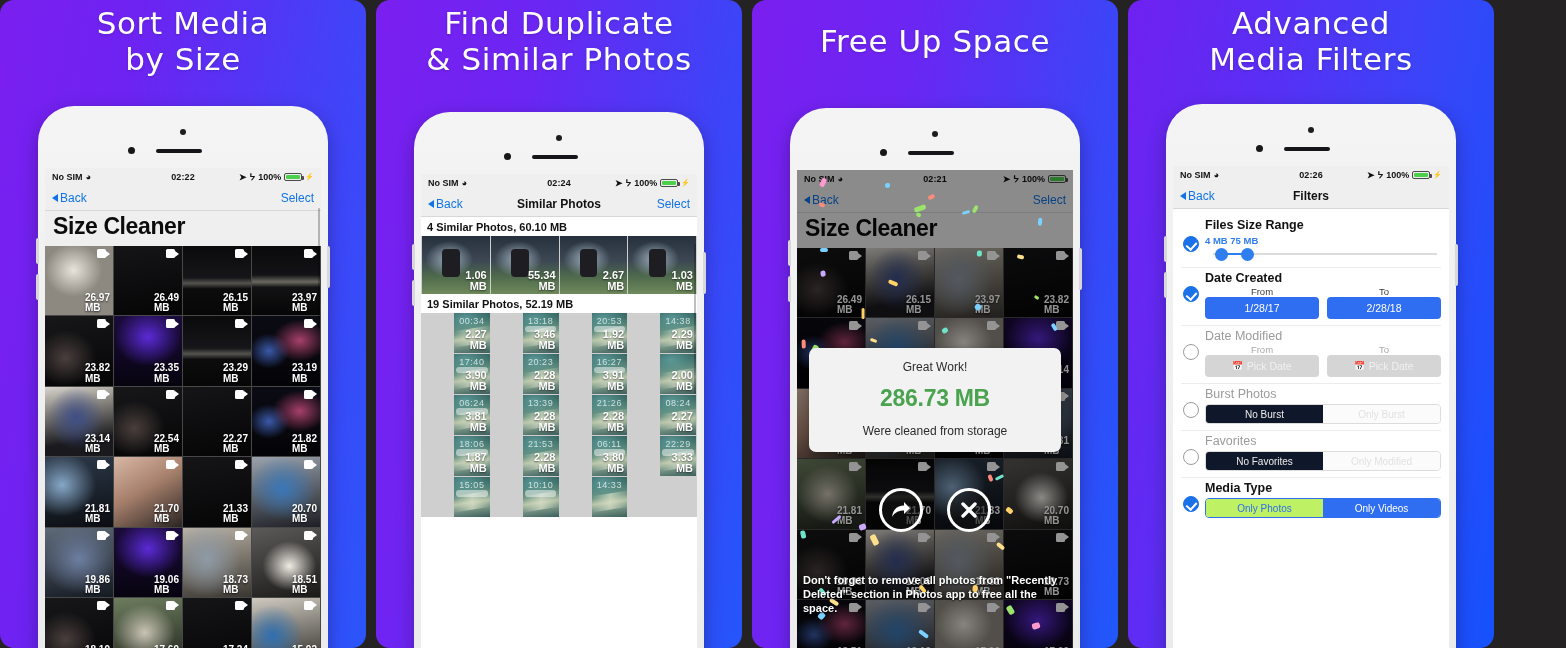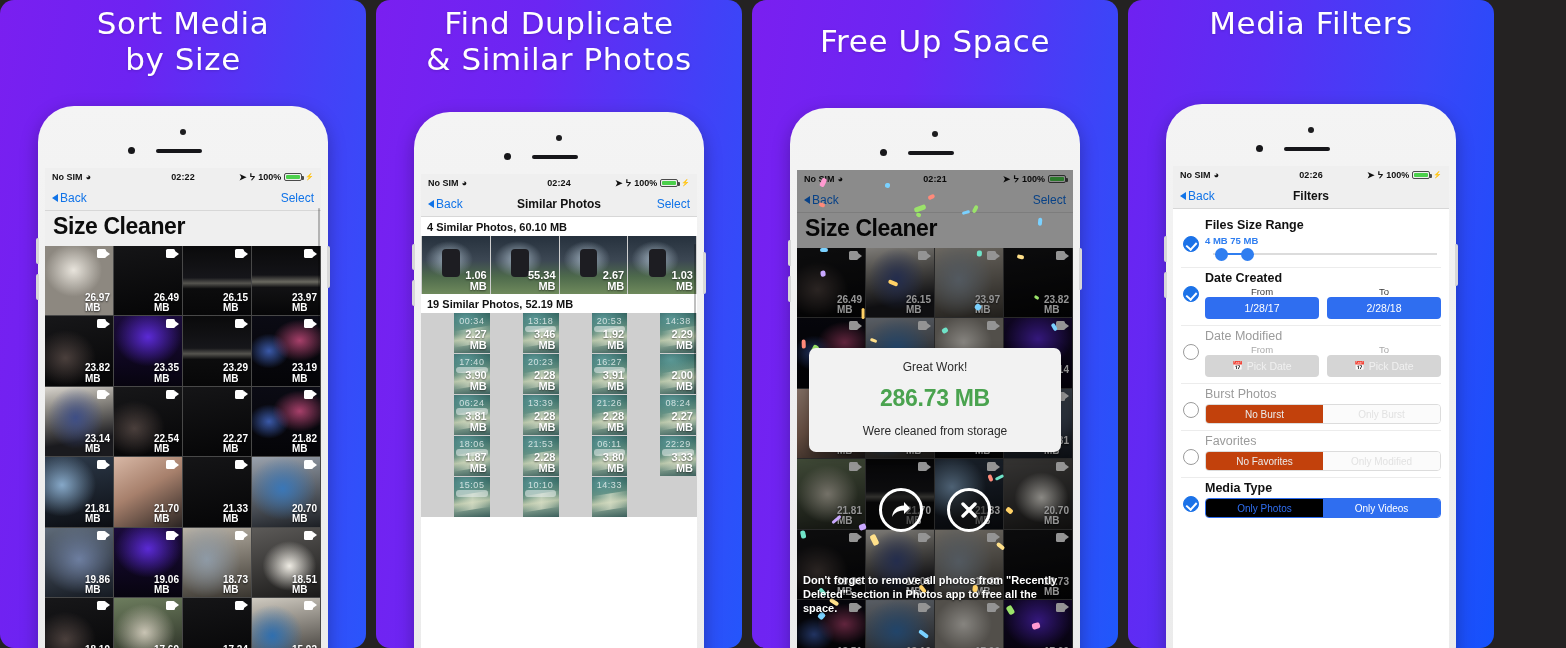--- a/index.html
+++ b/index.html
@@ -155,22 +155,22 @@
   .ft{ flex:1; }
   .ftlabel{ font-size:9.5px; color:#3a3a3a;text-align:center; }
   .ftlabel.off{ color:#a9a9a9; }
   .dbtn{ height:22px; border-radius:4px; background:#2f6ef0; color:#fff; font-size:10.5px;
          display:flex; align-items:center; justify-content:center; gap:3px; font-weight:500; }
   .dbtn.off{ background:#d5d5d5; color:#f0f0f0; }
   .seg{ display:flex; height:20px; border-radius:4px; overflow:hidden; margin-top:3px; border:1px solid #2f6ef0;}
   .seg.grey{ border-color:#dcdcdc; }
   .seg > div{ flex:1; display:flex;align-items:center;justify-content:center; font-size:10px; }
   .seg .sel{ background:#2f6ef0; color:#fff; }
-  .seg .unsel{ background:#000000; color:#2f6ef0; }
-  .seg.grey .sel{ background:#c2410c; color:#ebebeb;text-align:right; }
+  .seg .unsel{ background:#bef264; color:#2f6ef0; }
+  .seg.grey .sel{ background:#0f172a; color:#ebebeb;text-align:right; }
   .seg.grey .unsel{ background:#fbfbfb; color:#e2e2e2; }
   .searchbtn{ margin:13px 8px 0; height:26px; border-radius:5px; background:#2f6ef0;
               color:#fff; font-size:11.5px; display:flex;align-items:center;justify-content:center;gap:4px;}
   .mag{ width:8px;height:8px;border:1.5px solid #fff;border-radius:50%; position:relative; display:inline-block;}
   .mag:after{ content:""; position:absolute; right:-3px; bottom:-2px; width:5px;height:1.5px;background:#fff;transform:rotate(45deg);}
   .divider{ height:1px; background:#ececec; margin:6px 8px 0; }
 
   .scrollbar{ position:absolute; right:1px; top:40px; width:2px; height:120px; background:rgba(0,0,0,.25); border-radius:2px;}
 </style>
 </head>
@@ -885,20 +885,21 @@
           </div>
         </div>
         <div class="tipbar">Don't forget to remove all photos from "Recently Deleted" section in Photos app to free all the space.</div>
       </div>
     </div>
   </div>
 
   <div class="panel p4">
     <div class="panel-bg"></div>
     <div class="headline">
+      <span>Advanced</span>
       <span>Media Filters</span>
     </div>
     <div class="phone">
       <div class="cam"></div>
       <div class="sensor"></div>
       <div class="speaker"></div>
       <div class="btn-left" style="top:132px;height:26px"></div>
       <div class="btn-left" style="top:168px;height:26px"></div>
       <div class="btn-right" style="top:140px;height:42px"></div>
       <div class="screen">

